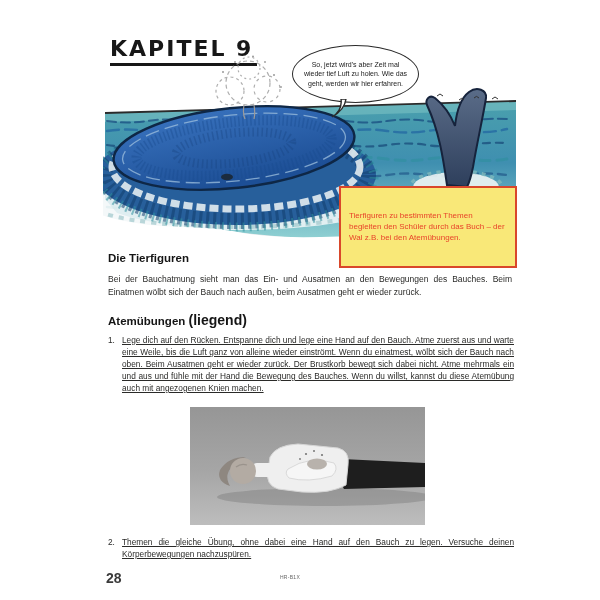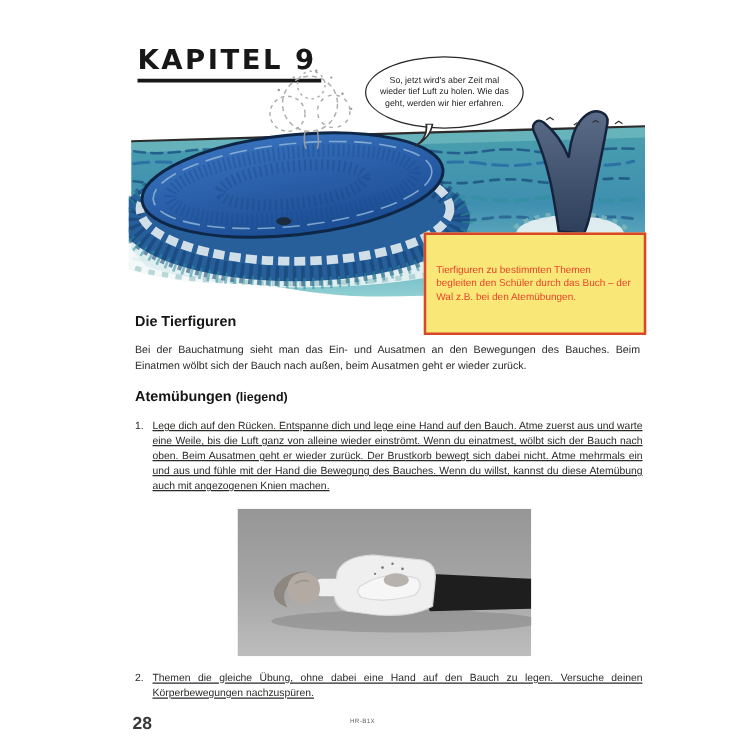--- a/index.html
+++ b/index.html
@@ -19,21 +19,21 @@
 
   
   .illustration{position:absolute;left:103px;top:55px;width:415px;height:187px;z-index:1;}
 
   
   .callout{position:absolute;left:339px;top:186px;width:178px;box-sizing:border-box;
     padding:22px 8px;font-size:8px;line-height:1.4;z-index:6;border-style:solid;border-width:2px;}
 
   
   .sec-heading{position:absolute;left:108px;font-size:11.5px;font-weight:bold;color:#151515;}
-  .sec-heading .suffix{font-size:10px;font-weight:bold;}
+  .sec-heading .suffix{font-size:14px;font-weight:bold;}
   .body-par{position:absolute;left:108px;width:404px;font-size:8.5px;line-height:1.55;
     text-align:justify;color:#2a2a28;}
   .list-item{position:absolute;left:108px;width:406px;display:flex;font-size:8.3px;line-height:1.45;color:#2a2a28;}
   .list-item .marker{width:14px;flex:0 0 14px;}
   .list-item .txt{flex:1;text-align:justify;text-decoration:underline;}
 
   
   .photo{position:absolute;left:190px;top:407px;width:235px;height:118px;z-index:1;}
 
   

